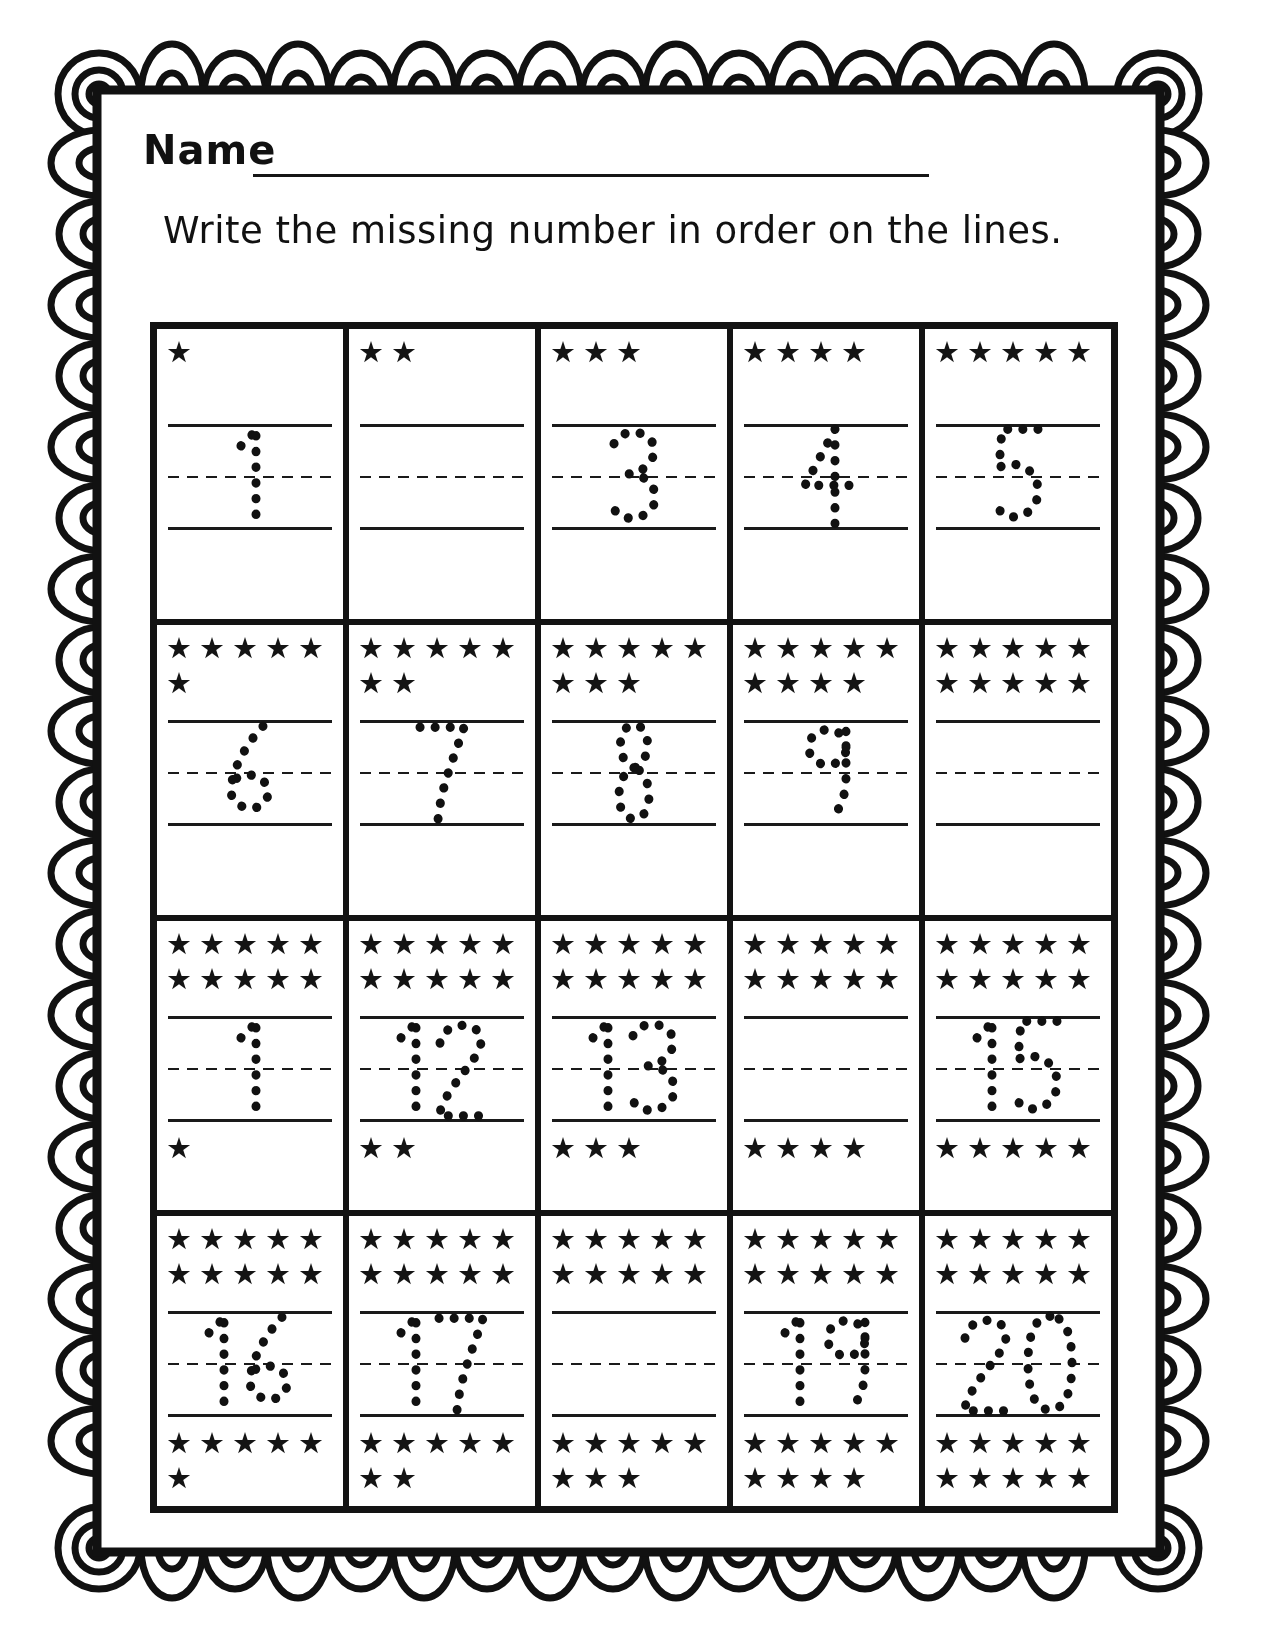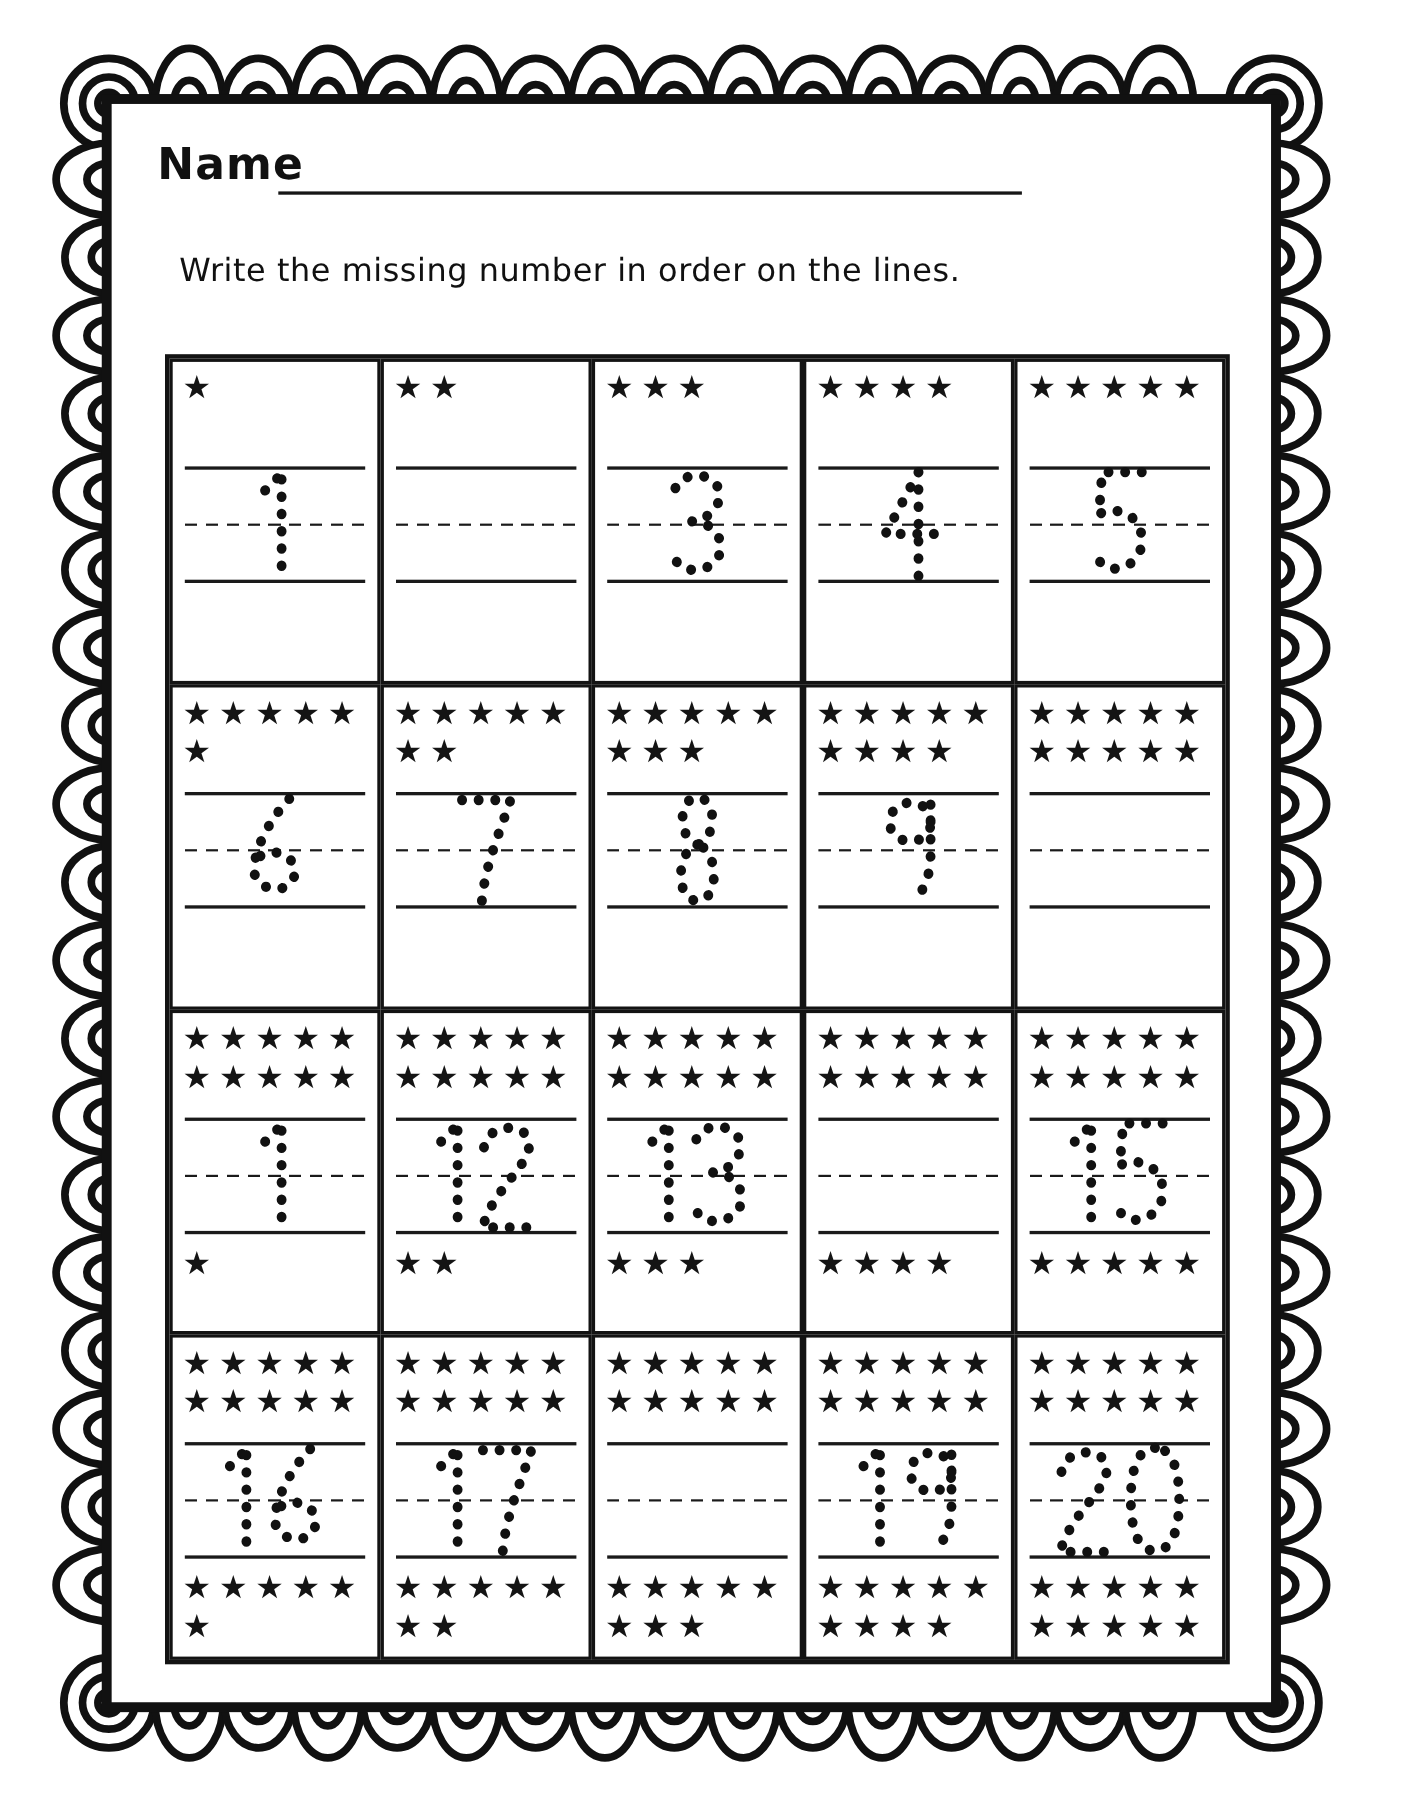--- a/index.html
+++ b/index.html
@@ -3,21 +3,21 @@
 <meta charset="utf-8">
 <style>
   html,body{margin:0;padding:0;background:#ffffff;}
   body{width:1275px;height:1650px;font-family:"DejaVu Sans","Liberation Sans",sans-serif;color:#111;}
   .sheet{position:relative;width:1231px;height:1650px;overflow:hidden;background:#fff;padding-left:35px;}
   .border-svg{position:absolute;left:0;top:0;z-index:0;}
   .content{position:absolute;left:0;top:0;width:1275px;height:1650px;z-index:1;}
 
   .name-label{position:absolute;left:143px;top:127px;font-size:40px;font-weight:700;letter-spacing:1px;}
   .name-line{position:absolute;left:253px;top:174px;width:676px;height:3px;background:#161616;}
-  .instruction{position:absolute;left:163px;top:228px;font-size:29px;letter-spacing:.5px;}
+  .instruction{position:absolute;left:163px;top:209px;font-size:37px;letter-spacing:.5px;}
 
   .grid{position:absolute;left:150px;top:322px;width:968px;height:1191px;border:4px solid #131313;
         display:grid;grid-template-columns:repeat(5,1fr);grid-template-rows:repeat(4,1fr);background:#fff;box-sizing:border-box;}
   .cell{position:relative;border:3px solid #131313;box-sizing:border-box;overflow:hidden;}
 
   .stars{position:absolute;left:9px;right:4px;}
   .stars.top{top:6px;}
   .stars.bottom{top:210px;}
   .srow{font-size:29px;line-height:35px;letter-spacing:7px;color:#141414;white-space:nowrap;}
   .star{display:inline;}

